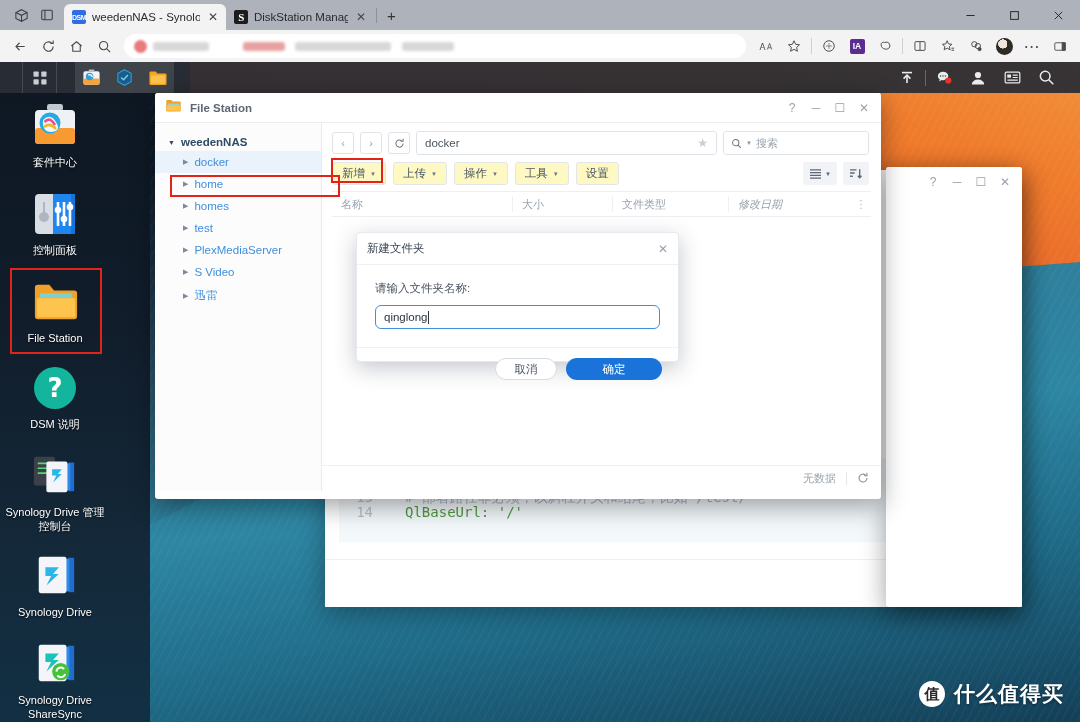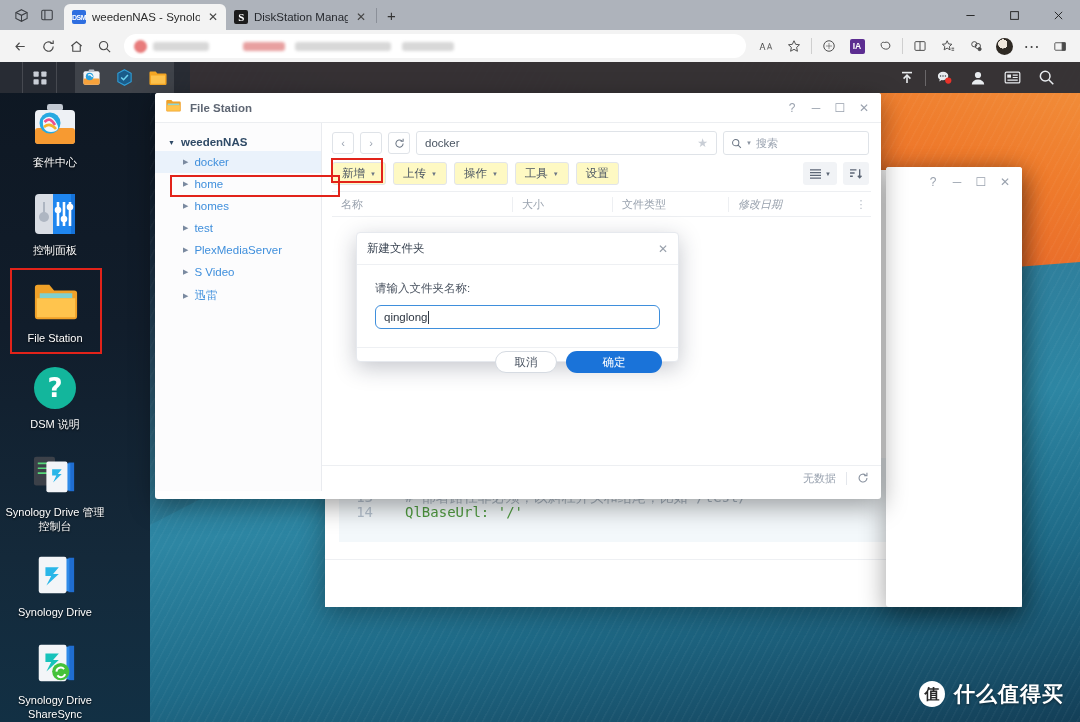--- a/index.html
+++ b/index.html
@@ -221,21 +221,21 @@
   }
   .modal-head .x { margin-left: auto; color: #98a0ab; font-size: 12px; }
   .modal-body { padding: 16px 18px 18px 18px; }
   .modal-label { font-size: 11.5px; color: #4c5562; margin-bottom: 9px; }
   .modal-input {
     width: 100%; height: 24px; border: 1px solid #3f8fdc; border-radius: 6px;
     display: flex; align-items: center; padding: 0 8px; font-size: 11.5px; color: #2d3642;
   }
   .caretbar { width: 1px; height: 13px; background: #2d3642; margin-left: 1px; }
   .modal-foot {
-    border-top: 1px solid #eef0f3; padding: 3px 16px; display: flex; justify-content: flex-end; gap: 9px;
+    border-top: 1px solid #eef0f3; padding: 10px 16px; display: flex; justify-content: flex-end; gap: 9px;
   }
   .btn {
     height: 22px; min-width: 62px; border-radius: 11px; font-size: 11.5px;
     display: flex; align-items: center; justify-content: center;
   }
   .btn.ghost { border: 1px solid #d6dbe2; color: #4b5563; background: #fff; }
   .btn.primary { background: #1a73d9; color: #fff; }
 
   
   .code-win { position: absolute; background: #fff; box-shadow: 0 6px 24px rgba(0,0,0,0.32); }

